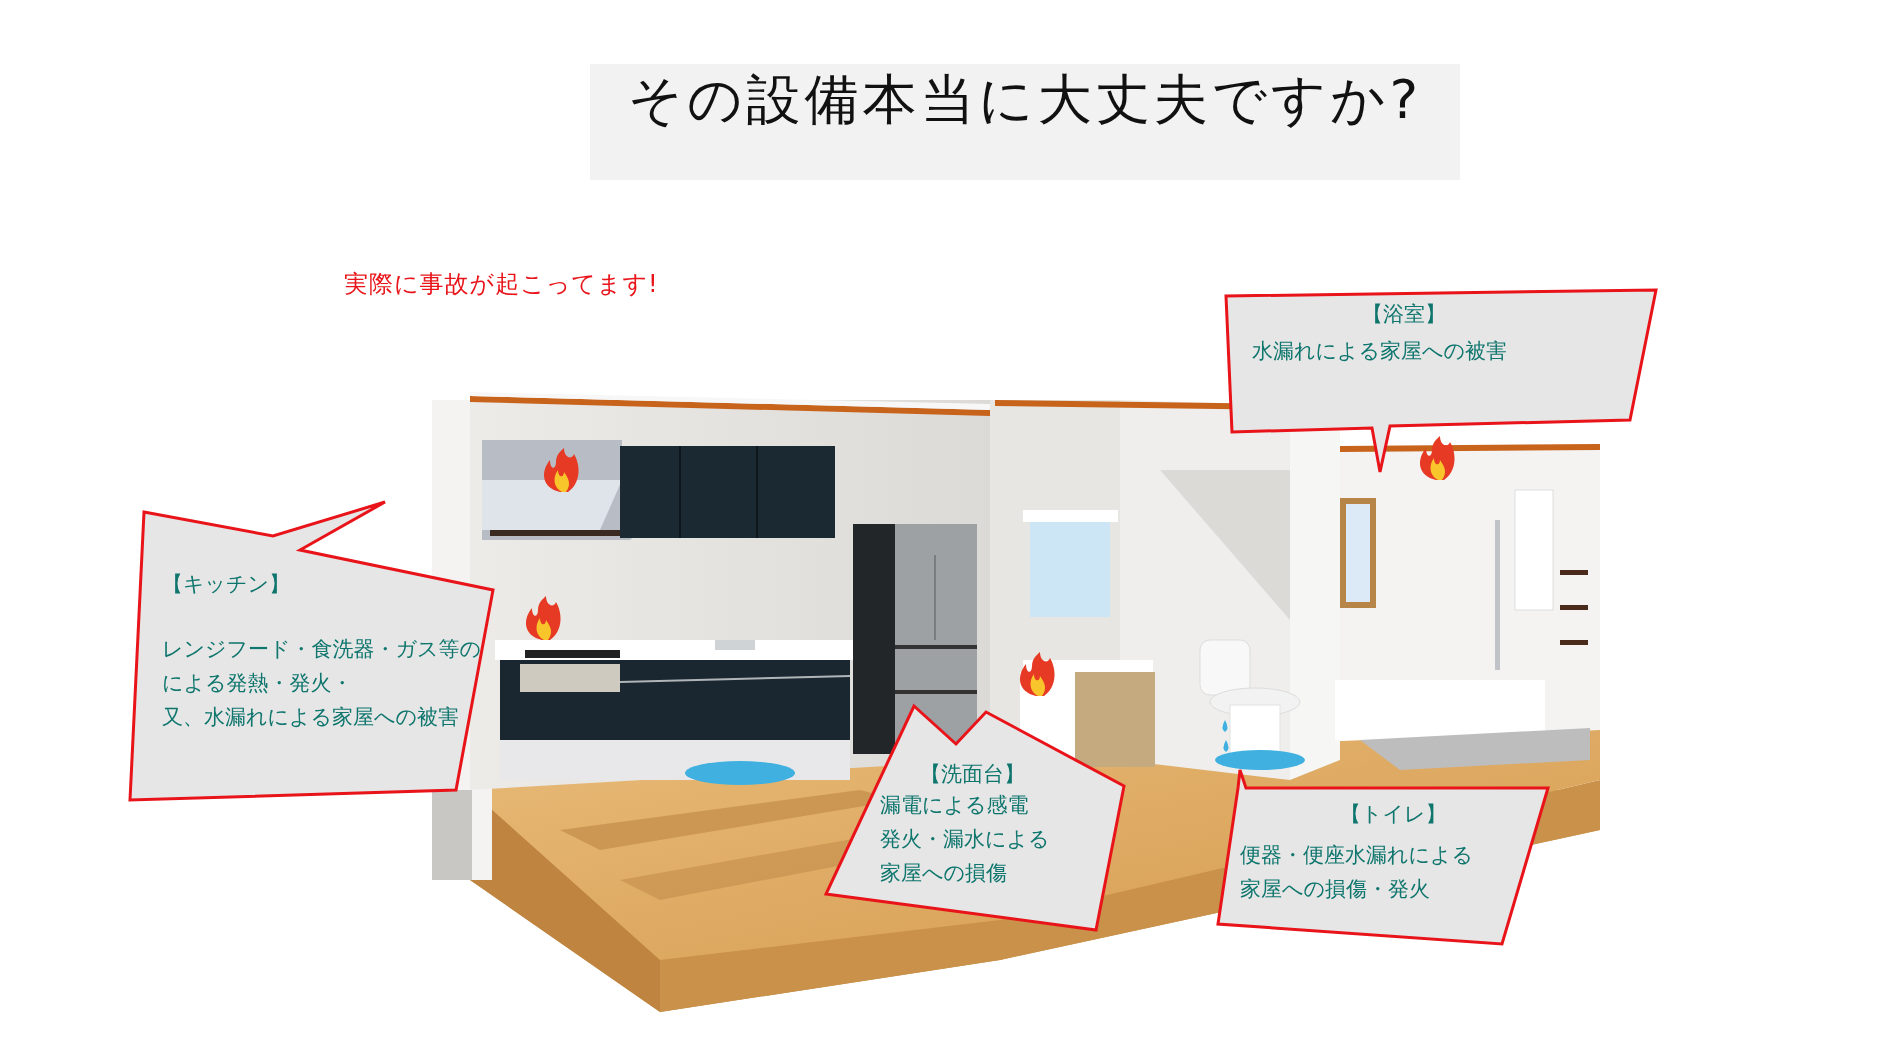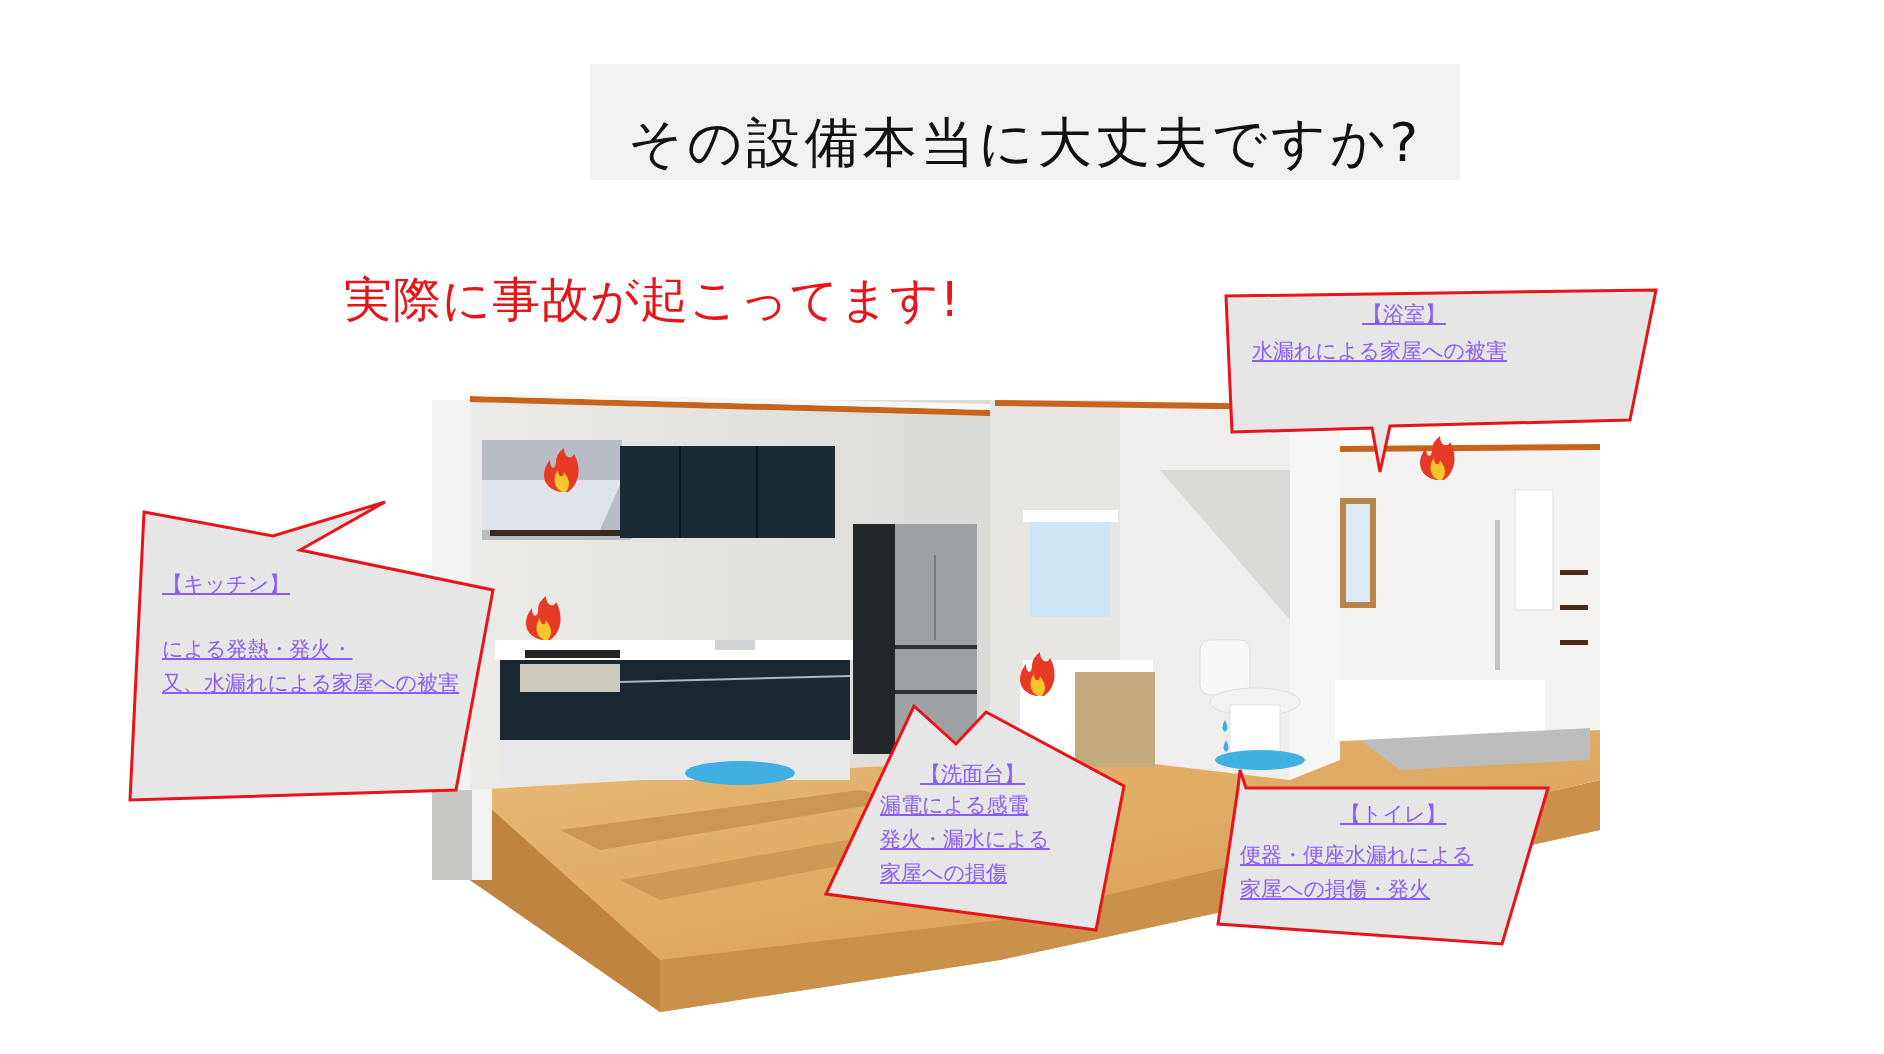--- a/index.html
+++ b/index.html
@@ -1,24 +1,24 @@
 <!DOCTYPE html>
 <html><head>
 <meta charset="utf-8">
 <style>
   html, body { margin:0; padding:0; background:#ffffff; }
   body { width:1884px; height:1054px; position:relative; overflow:hidden;
          font-family:"DejaVu Sans", sans-serif; }
   .title-box { position:absolute; left:590px; top:64px; width:870px; height:116px;
-               background:#f2f2f2; display:flex; align-items:flex-end; justify-content:center; }
+               background:#f2f2f2; display:flex; align-items:flex-start; justify-content:center; }
   .title-text { font-size:54px; color:#111; letter-spacing:4px; font-family:"DejaVu Sans", sans-serif; }
-  .warning-text { position:absolute; left:344px; top:268px; font-size:48px; color:#e8141a;
+  .warning-text { position:absolute; left:344px; top:268px; font-size:24px; color:#e8141a;
                   letter-spacing:1px; font-family:"DejaVu Sans", sans-serif; }
   .scene { position:absolute; left:0; top:0; width:1884px; height:1054px; }
-  .bubble-text { position:absolute; color:#8b5cf6; font-family:"DejaVu Sans", sans-serif;text-decoration:underline; }
+  .bubble-text { position:absolute; color:#0f766e; font-family:"DejaVu Sans", sans-serif; }
   .bubble-heading { font-size:21px; display:block; }
   .bubble-line { font-size:21px; display:block; line-height:34px; white-space:nowrap; }
 </style>
 </head>
 <body>
 
 <svg class="scene" width="1884" height="1054" viewBox="0 0 1884 1054" xmlns="http://www.w3.org/2000/svg">
   <defs>
     <linearGradient id="woodTop" x1="0" y1="0" x2="1" y2="1">
       <stop offset="0" stop-color="#e8bb78"></stop>
@@ -150,20 +150,21 @@
 
 <div class="warning-text">実際に事故が起こってます!</div>
 
 <div class="bubble-text" style="left:1252px; top:300px;">
   <span class="bubble-heading" style="margin-left:110px; margin-bottom:6px;">【浴室】</span>
   <span class="bubble-line">水漏れによる家屋への被害</span>
 </div>
 
 <div class="bubble-text" style="left:162px; top:570px;">
   <span class="bubble-heading" style="margin-bottom:34px;">【キッチン】</span>
+  <span class="bubble-line">レンジフード・食洗器・ガス等の</span>
   <span class="bubble-line">による発熱・発火・</span>
   <span class="bubble-line">又、水漏れによる家屋への被害</span>
 </div>
 
 <div class="bubble-text" style="left:880px; top:760px;">
   <span class="bubble-heading" style="margin-left:40px; margin-bottom:0;">【洗面台】</span>
   <span class="bubble-line">漏電による感電</span>
   <span class="bubble-line">発火・漏水による</span>
   <span class="bubble-line">家屋への損傷</span>
 </div>

